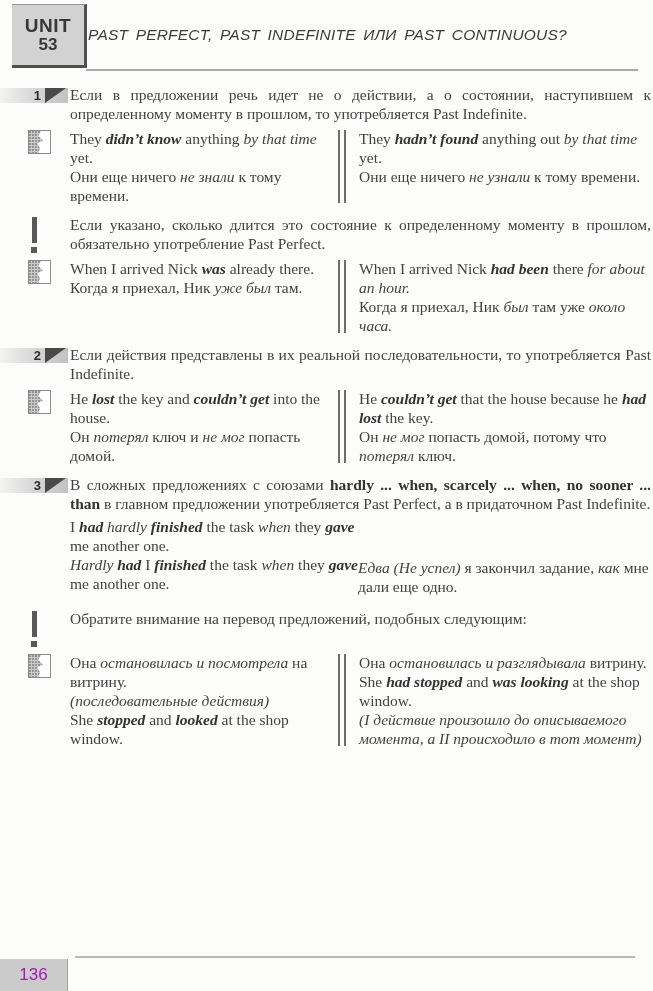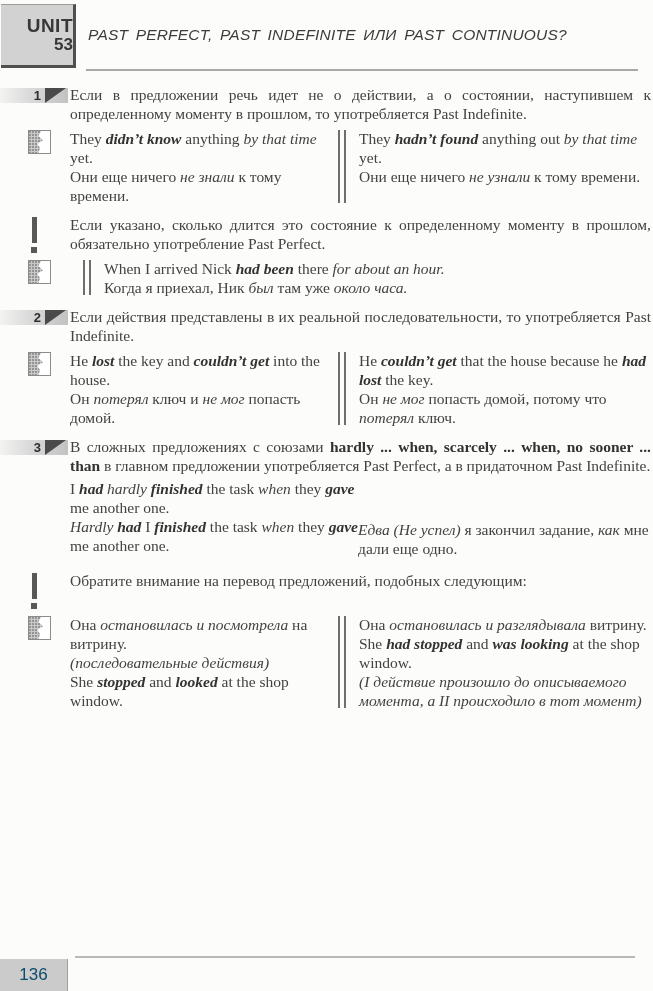--- a/index.html
+++ b/index.html
@@ -1,22 +1,22 @@
 <!DOCTYPE html>
 <html><head>
 <meta charset="utf-8">
 <style>
   html,body{margin:0;padding:0;background:#ffffff;}
   .page{position:relative;width:653px;height:991px;background:#fcfcfb;overflow:hidden;
         font-family:"Liberation Serif",serif;color:#424242;}
 
   
-  .unit-box{position:absolute;top:4px;left:1px;width:72px;height:60px;background:#d2d2d2;
+  .unit-box{position:absolute;top:4px;left:12px;width:72px;height:60px;background:#d2d2d2;
             border-top:1px solid #9a9a9a;border-right:3px solid #4f4f4f;border-bottom:3px solid #4f4f4f;
-            display:flex;flex-direction:column;align-items:flex-end;justify-content:center;
+            display:flex;flex-direction:column;align-items:center;justify-content:center;
             font-family:"Liberation Sans",sans-serif;font-weight:bold;color:#383838;}
   .unit-label{font-size:19px;line-height:1.05;letter-spacing:.5px;}
   .unit-number{font-size:17px;line-height:1.1;}
   .title{position:absolute;top:26px;left:88px;right:16px;
          font-family:"Liberation Sans",sans-serif;font-weight:normal;font-style:italic;
          font-size:15.5px;color:#3c3c3c;word-spacing:3px;letter-spacing:.2px;}
   .title-rule{position:absolute;top:69px;left:86px;width:552px;height:2px;background:#a9a9a9;}
 
   
   .content{position:absolute;top:85px;left:0;width:653px;}
@@ -58,21 +58,21 @@
 
   
   .excl{display:flex;flex-direction:column;align-items:center;width:8px;margin:2px 0 0 30px;}
   .excl-bar{width:5px;height:26px;background:#585858;display:block;}
   .excl-dot{width:6px;height:6px;background:#585858;display:block;margin-top:4px;}
 
   
   .footer-rule{position:absolute;top:956px;left:75px;width:560px;height:2px;background:#b9b9b9;}
   .page-box{position:absolute;top:959px;left:0;width:67px;height:32px;background:#cbcbcb;
             border-right:1px solid #a0a0a0;display:flex;align-items:center;justify-content:center;
-            font-family:"Liberation Sans",sans-serif;font-size:17px;color:#0c4a6e;}
+            font-family:"Liberation Sans",sans-serif;font-size:17px;color:#a21caf;}
 </style>
 </head>
 <body>
 
 <div class="page">
 
   <div class="unit-box">
     <div class="unit-label">UNIT</div>
     <div class="unit-number">53</div>
   </div>
@@ -120,20 +120,24 @@
       <div class="body intro">
           <div class="rich-line"><span class="s-n">Если указано, сколько длится это состояние к определенному моменту в прошлом, обязательно употребление Past Perfect.</span></div>
         </div>
     </div>
 
     <div class="row mb-m">
       <div class="gutter">
         <div class="ex-icon"></div>
       </div>
       <div class="body ex">
+        <div class="col-left">
+            <div class="rich-line"><span class="s-n">When I arrived Nick </span><span class="s-bi">was</span><span class="s-n"> already there.</span></div>
+            <div class="rich-line"><span class="s-n">Когда я приехал, Ник </span><span class="s-i">уже был</span><span class="s-n"> там.</span></div>
+          </div>
         <div class="sep"></div>
         <div class="col-right">
             <div class="rich-line"><span class="s-n">When I arrived Nick </span><span class="s-bi">had been</span><span class="s-n"> there </span><span class="s-i">for about an hour.</span></div>
             <div class="rich-line"><span class="s-n">Когда я приехал, Ник </span><span class="s-i">был</span><span class="s-n"> там уже </span><span class="s-i">около часа.</span></div>
           </div>
       </div>
     </div>
 
     <div class="row mb-s">
       <div class="gutter">

